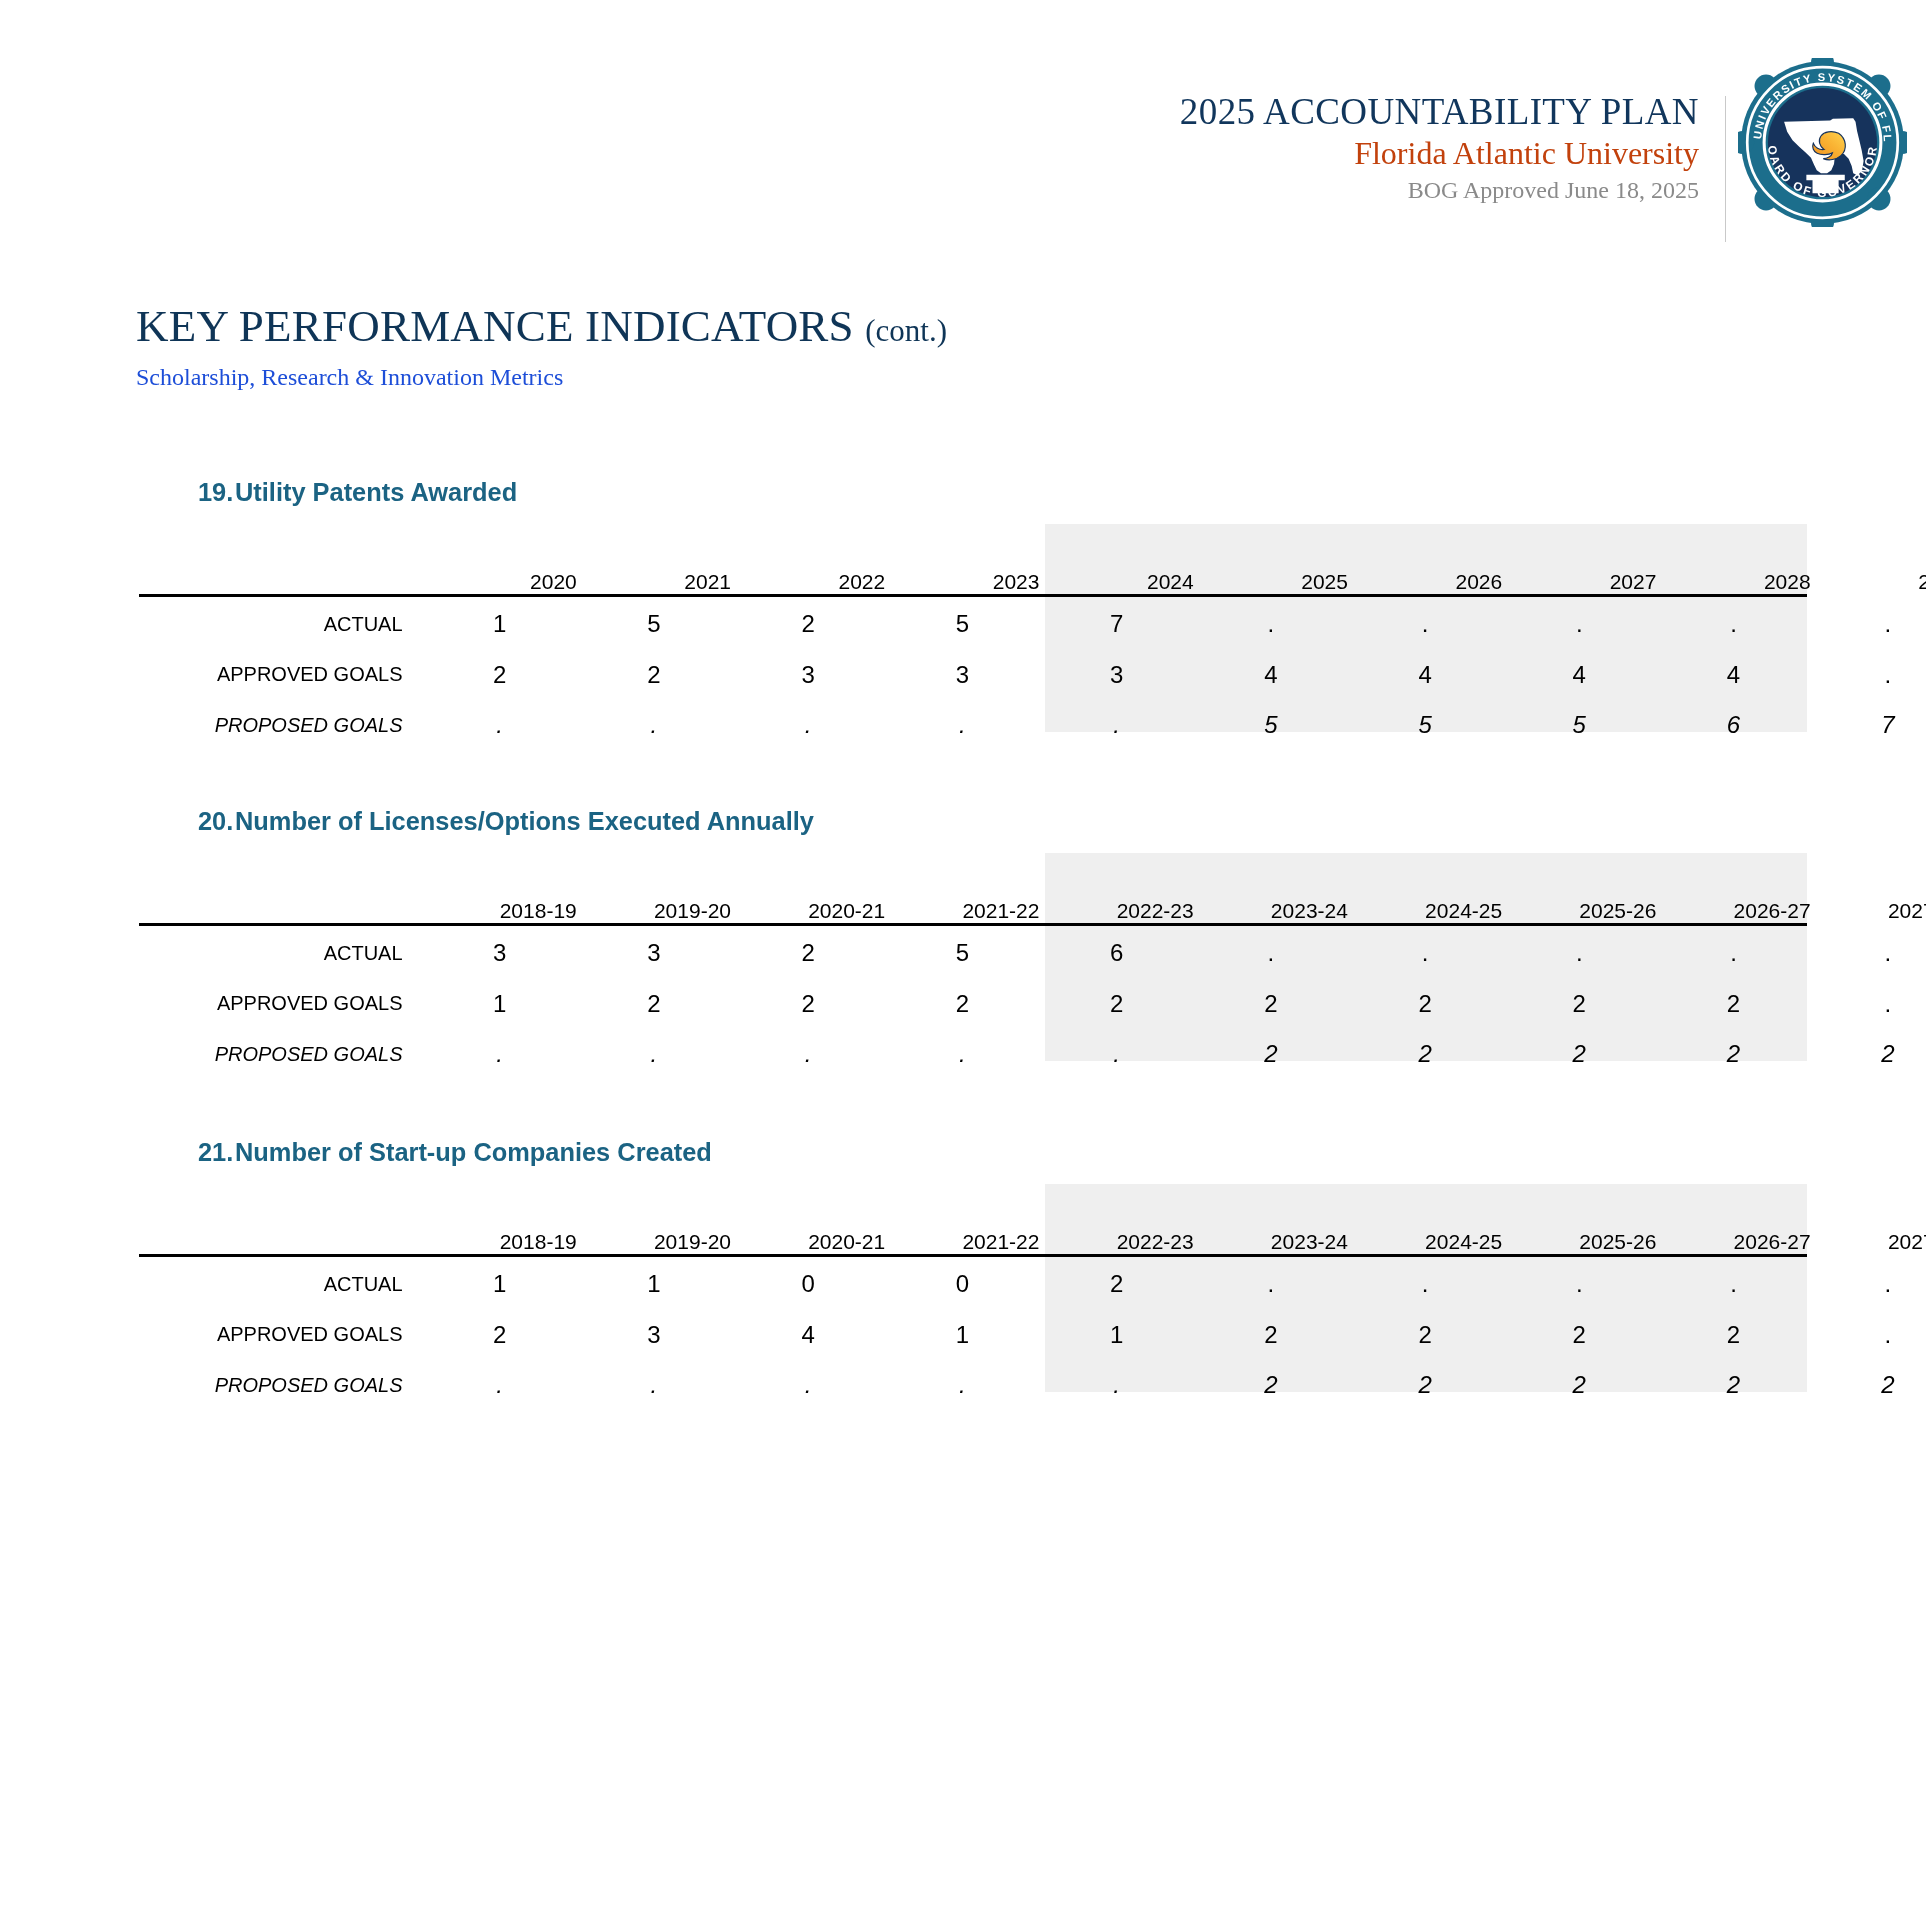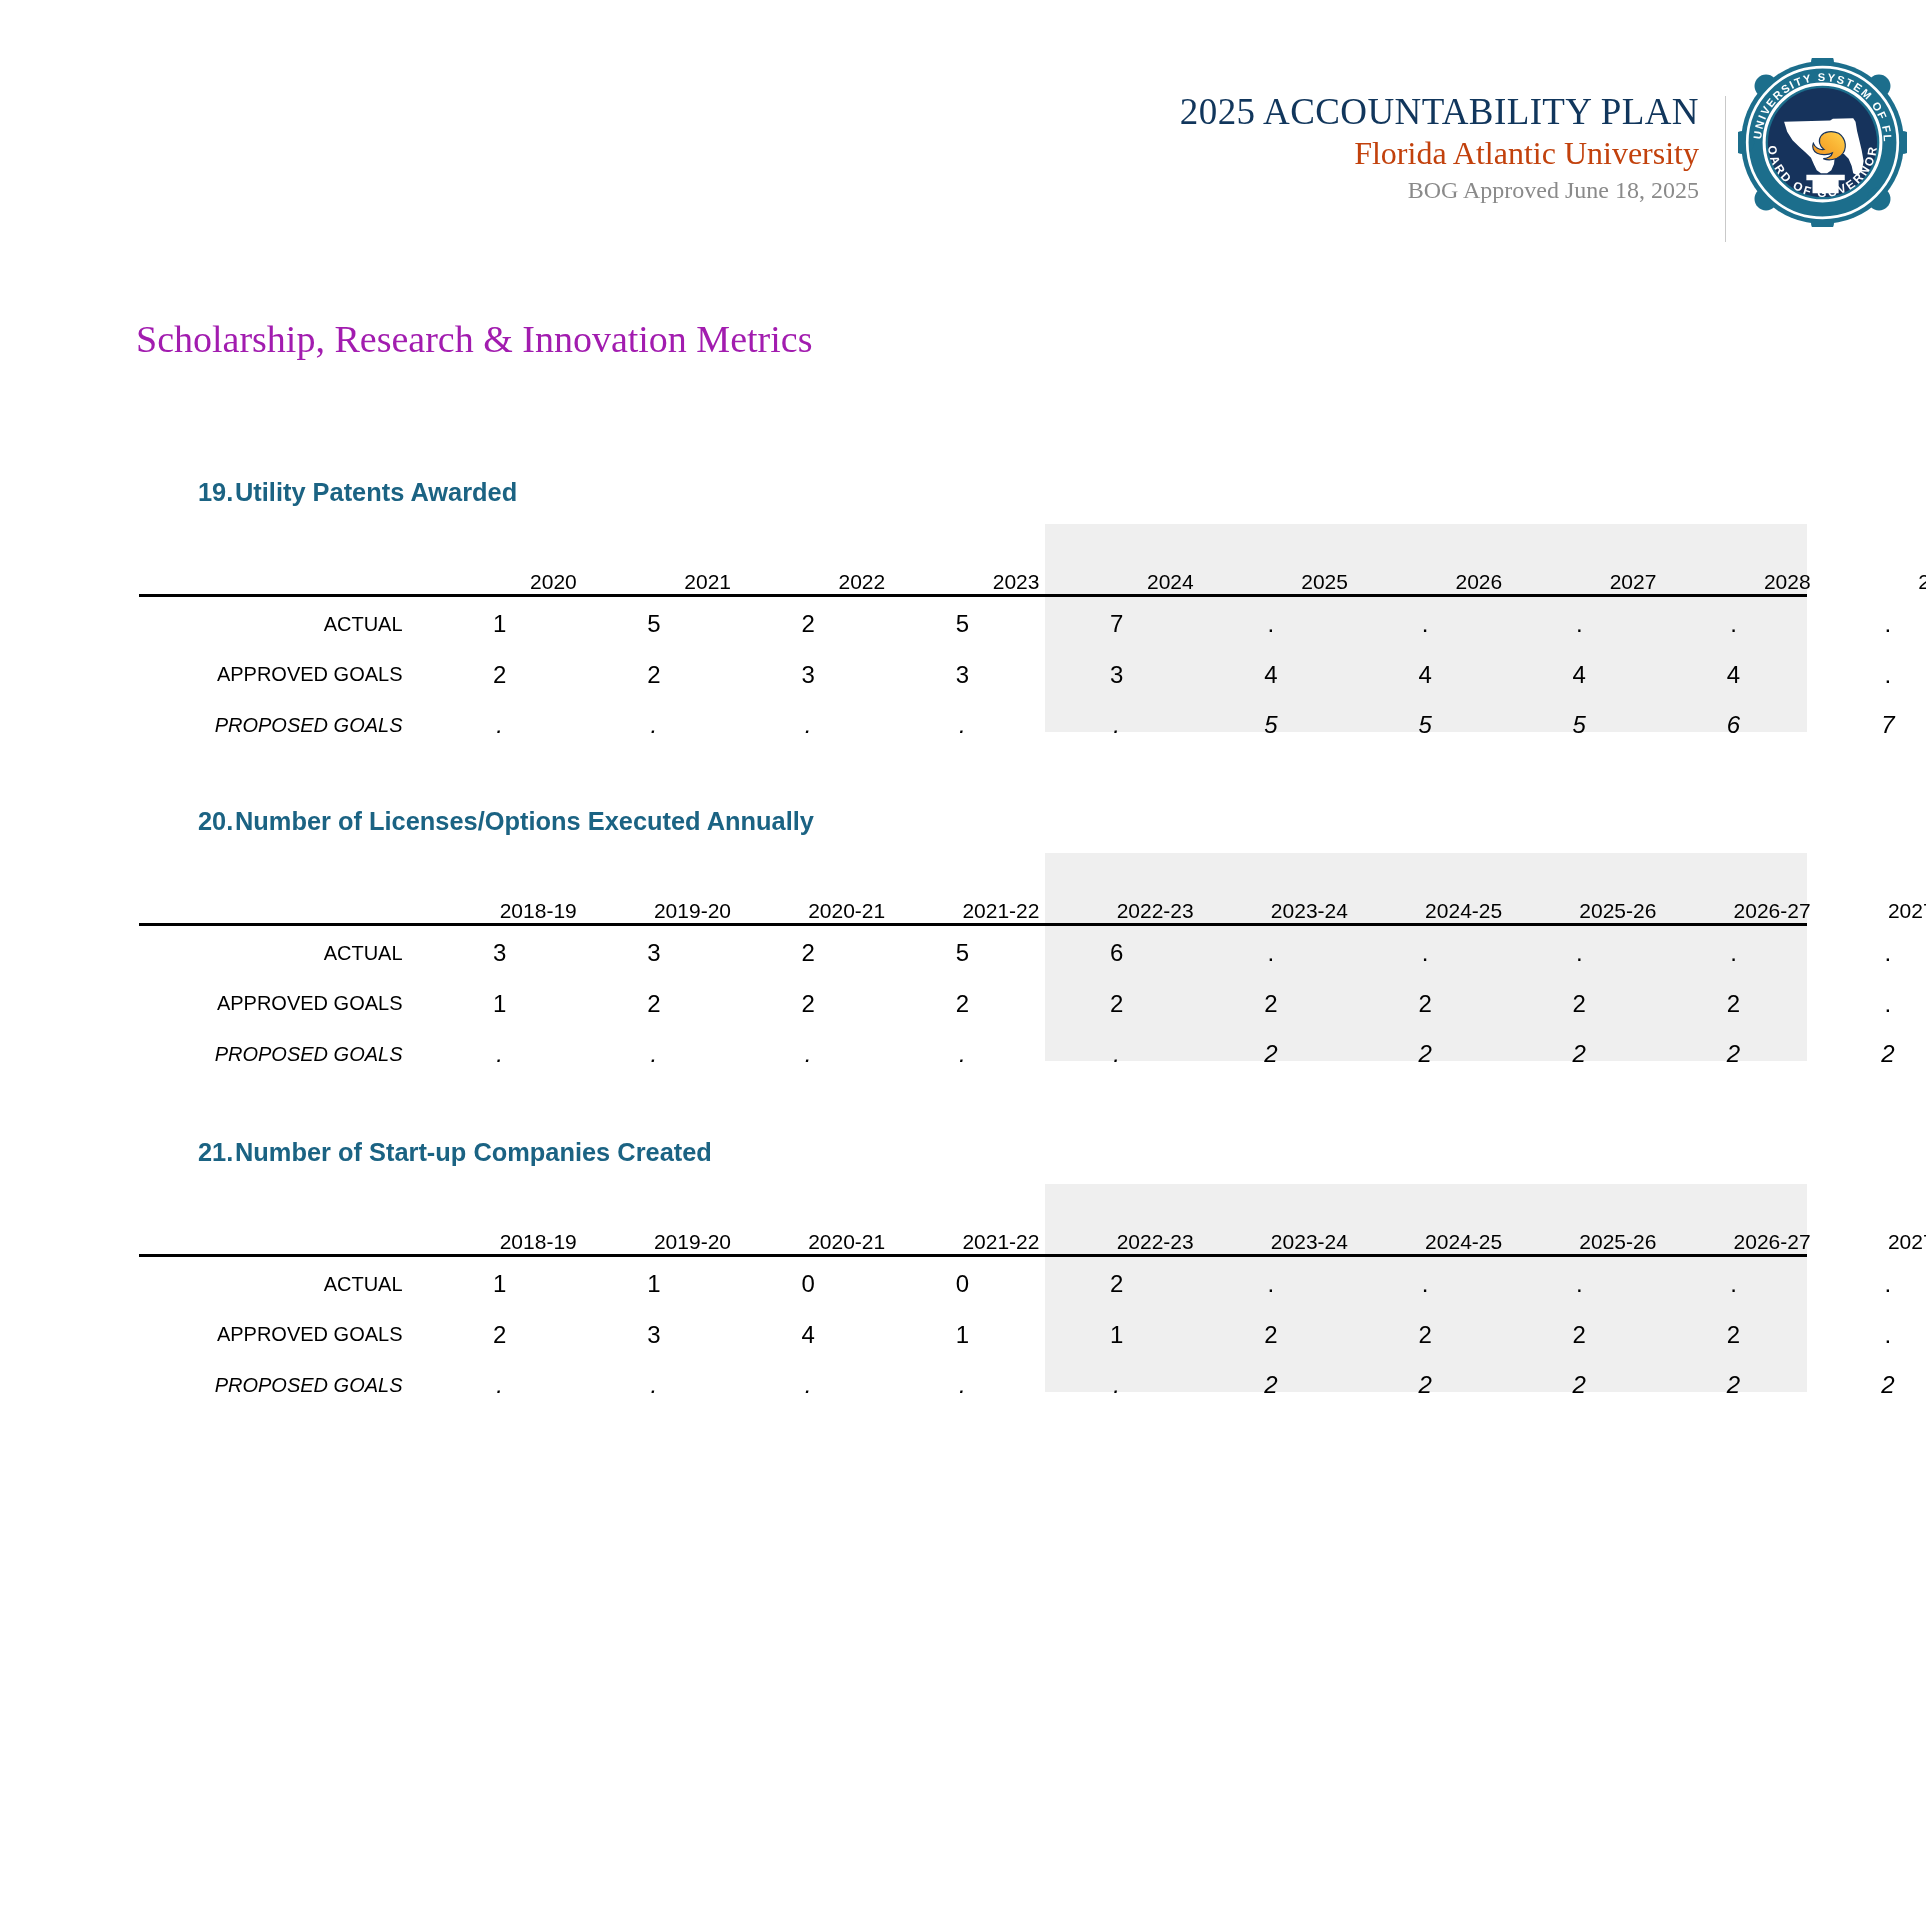--- a/index.html
+++ b/index.html
@@ -88,22 +88,22 @@
     letter-spacing: 0.2px;
     line-height: 1.0;
     white-space: nowrap;
   }
   .page-title .cont {
     font-size: 31px;
     letter-spacing: 0;
   }
   .page-subtitle {
     font-family: "Liberation Serif", serif;
-    font-size: 38px;
-    color: #a21caf;
+    font-size: 24px;
+    color: #1d4ed8;
     line-height: 1.0;
     margin-top: 16px;
     white-space: nowrap;
   }
 
   
   .kpi-section {
     position: absolute;
     left: 0;
     width: 1965px;
@@ -256,20 +256,24 @@
         <textPath href="#arcTop" startOffset="50%" text-anchor="middle">STATE UNIVERSITY SYSTEM OF FLORIDA</textPath>
       </text>
       <text font-family="Liberation Sans, sans-serif" font-size="31" font-weight="bold" fill="#ffffff" letter-spacing="6">
         <textPath href="#arcBot" startOffset="50%" text-anchor="middle">BOARD OF GOVERNORS</textPath>
       </text>
     </svg>
   </div>
 </div>
 
 <div class="page-title-wrap">
+  <div class="page-title">
+    <span>KEY PERFORMANCE INDICATORS</span>
+    <span class="cont">(cont.)</span>
+  </div>
   <div class="page-subtitle">Scholarship, Research &amp; Innovation Metrics</div>
 </div>
 
 <div id="kpi-root">
     <div class="kpi-section" style="top: 478px;">
       <div class="kpi-heading"><span class="num">19.</span><span>Utility Patents Awarded</span></div>
       <div class="kpi-table">
         <div class="shade-band"></div>
         <div class="hrule"></div>
         <table class="tbl">

